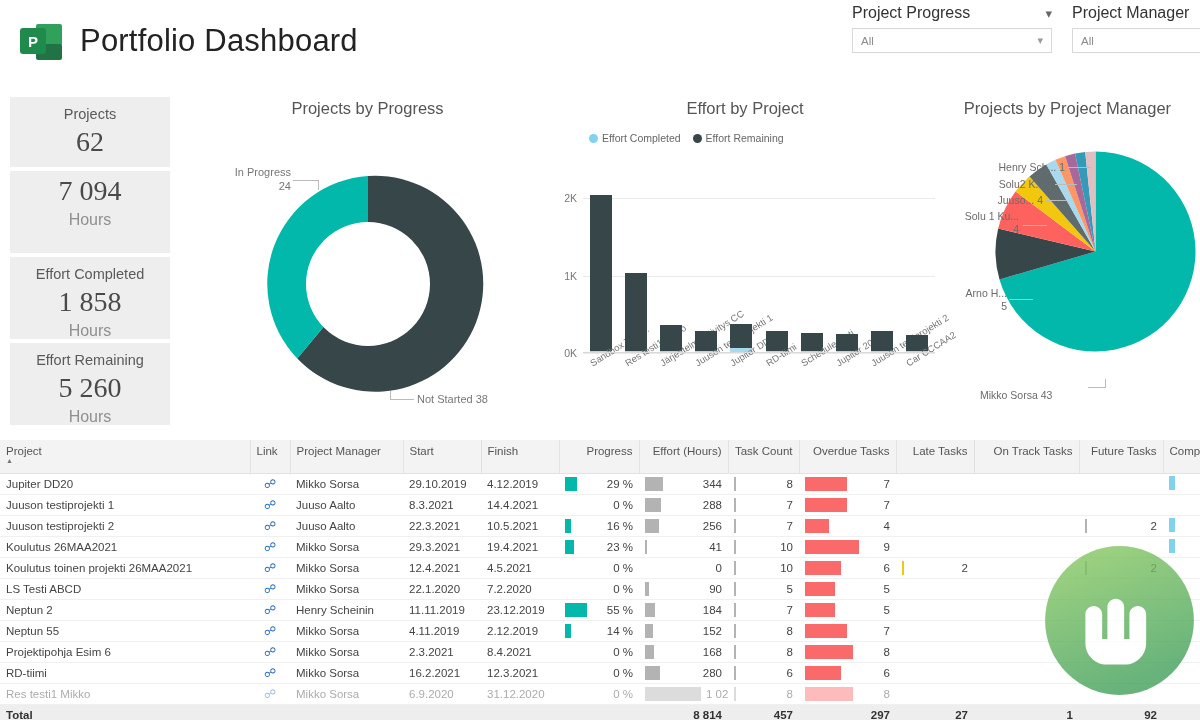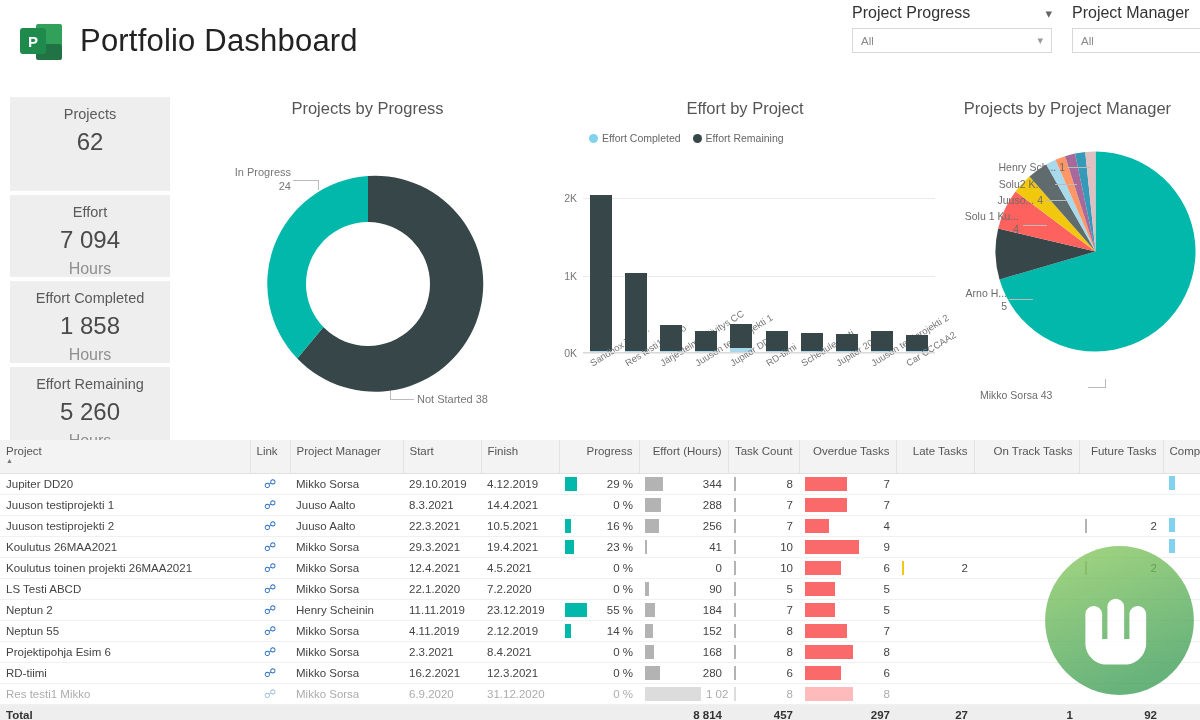--- a/index.html
+++ b/index.html
@@ -29,24 +29,24 @@
   .sl-box { border:1px solid #d8d8d8; background:#fff; height:25px; display:flex; align-items:center;
       justify-content:space-between; padding:0 8px; font-size:11.5px; color:#8a8a8a; }
   .sl-box .chev { color:#9a9a9a; font-size:11px; }
   #slicer-progress { left:852px; width:200px; }
   #slicer-manager  { left:1072px; width:200px; }
 
   
   .kpi-col { position:absolute; left:10px; top:97px; width:160px; }
   .kpi { background:#eeeeee; width:160px; text-align:center; margin-bottom:4px; }
   .kpi .k-label { font-size:14.5px; color:#5a5a5a; padding-top:9px; }
-  .kpi .k-value { font-size:24px; color:#4a4a4a; font-weight:400; line-height:40px; }
+  .kpi .k-value { font-size:28px; color:#4a4a4a; font-weight:400; line-height:40px;font-family:Liberation Serif, serif; }
   .kpi .k-unit  { font-size:16px; color:#8f8f8f; padding-bottom:7px; }
   .kpi.no-unit .k-value { padding-bottom:14px; }
-  #kpi-projects { height:94px; }
+  #kpi-projects { height:70px; }
   #kpi-effort, #kpi-effort-completed, #kpi-effort-remaining { height:82px; }
 
   
   .vis-title { position:absolute; font-size:16.5px; color:#555; text-align:center; }
 
   
   #donut-visual { position:absolute; left:195px; top:97px; width:345px; height:335px; }
   #donut-svg { position:absolute; left:48px; top:62px; }
   .callout-text { position:absolute; font-size:11px; color:#777; line-height:14px; }
 
@@ -139,21 +139,20 @@
   </div>
 
   <div class="kpi-col">
 
     <div class="kpi no-unit" id="kpi-projects">
       <div class="k-label">Projects</div>
       <div class="k-value">62</div>
     </div>
 
     <div class="kpi" id="kpi-effort">
-      <div class="k-label">Effort</div>
       <div class="k-value">7 094</div>
       <div class="k-unit">Hours</div>
     </div>
 
     <div class="kpi" id="kpi-effort-completed">
       <div class="k-label">Effort Completed</div>
       <div class="k-value">1 858</div>
       <div class="k-unit">Hours</div>
     </div>
 

